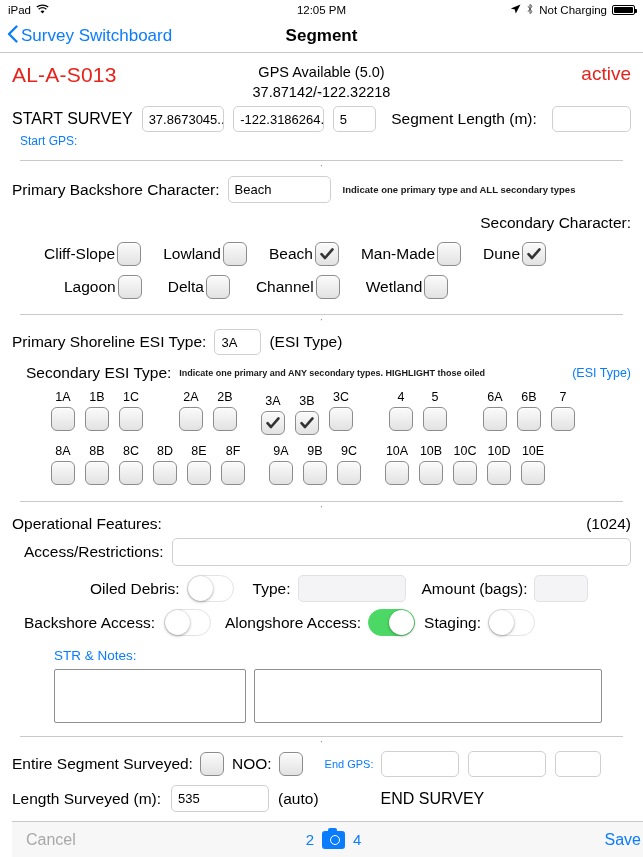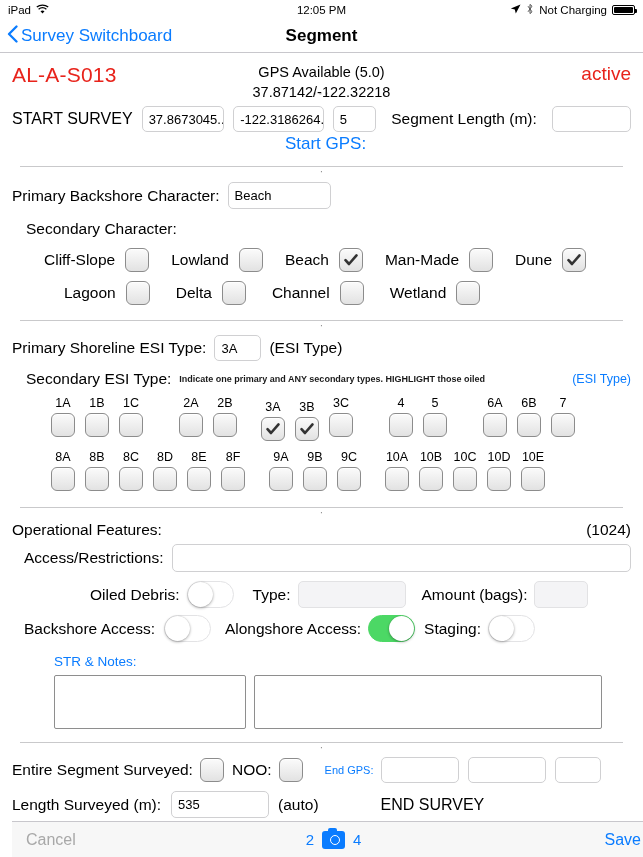--- a/index.html
+++ b/index.html
@@ -74,24 +74,24 @@
     border: 1px solid #d0d0d2; border-radius: 5px; background: #fff;
     height: 26px; display: flex; align-items: center; padding: 0 6px;
     font-size: 13px; color: #000; overflow: hidden; white-space: nowrap;
   }
   .tf.disabled { background: #f4f4f6; border-color: #e2e2e4; }
   .tf.tall { height: 27px; }
 
   .row { display: flex; align-items: center; }
 
   .start-row { margin-top: 6px; gap: 9px; }
-  .lbl { font-size: 15.5px; color: #000; white-space: nowrap; }
+  .lbl { font-size: 15.5px; color: #000; white-space: nowrap; text-align: right; }
   .lbl-lg { font-size: 16px; }
   .startgps {
-    color: #0a7cff; font-size: 17px; margin-top: 2px; margin-left: 8px; text-align: center;
+    color: #0a7cff; font-size: 12px; margin-top: 2px; margin-left: 8px;
   }
 
   .hr { height:1px; background:#c9c9cb; margin: 0 8px; }
   .dot-sep { text-align:center; color:#8a8a8a; font-size:10px; line-height:10px; height:11px; }
 
   .hint { font-size: 9.5px; font-weight: bold; color: #1a1a1a; }
   .hint-sm { font-size: 9px; font-weight: bold; color: #1a1a1a; }
   .link { color: #0a7cff; }
 
   
@@ -99,21 +99,21 @@
     width: 24px; height: 24px; border-radius: 6px;
     border: 1px solid #8c8c8c;
     background: linear-gradient(#fbfbfb, #e2e2e2);
     box-shadow: inset 0 1px 0 #fff;
     display: inline-flex; align-items: center; justify-content: center;
     flex: none;
   }
   .cb svg { display:none; }
   .cb.on svg { display:block; }
 
-  .chk-item { display: flex; align-items: center; gap: 10px; }
+  .chk-item { display: flex; align-items: center; gap: 2px; }
 
   
   .tg {
     width: 47px; height: 27px; border-radius: 14px; flex: none;
     background: #fff; border: 1px solid #e3e3e5; position: relative;
   }
   .tg i {
     position: absolute; top: 0px; left: 0px; width: 25px; height: 25px;
     border-radius: 50%; background: #fff;
     box-shadow: 0 1px 3px rgba(0,0,0,.32), 0 0 1px rgba(0,0,0,.2);
@@ -227,20 +227,21 @@
       <div class="tf" style="width:89px;margin-left:6px"></div>
     </div>
     <div class="startgps">Start GPS:</div>
 
     <div class="hr" style="margin-top:12px"></div>
     <div class="dot-sep">·</div>
 
     <div class="row" style="margin-top:4px">
       <div class="lbl">Primary Backshore Character:</div>
       <div class="tf tall" style="width:103px;margin-left:8px">Beach</div>
+      <div class="hint" style="margin-left:12px">Indicate one primary type and ALL secondary types</div>
     </div>
 
     <div class="lbl" style="margin-top:11px;margin-left:14px">Secondary Character:</div>
 
     <div class="row" style="margin-top:10px;margin-left:32px;gap:22px">
       <div class="chk-item">
         <span class="lbl">Cliff-Slope</span>
         <span class="cb"></span>
       </div>
       <div class="chk-item">

